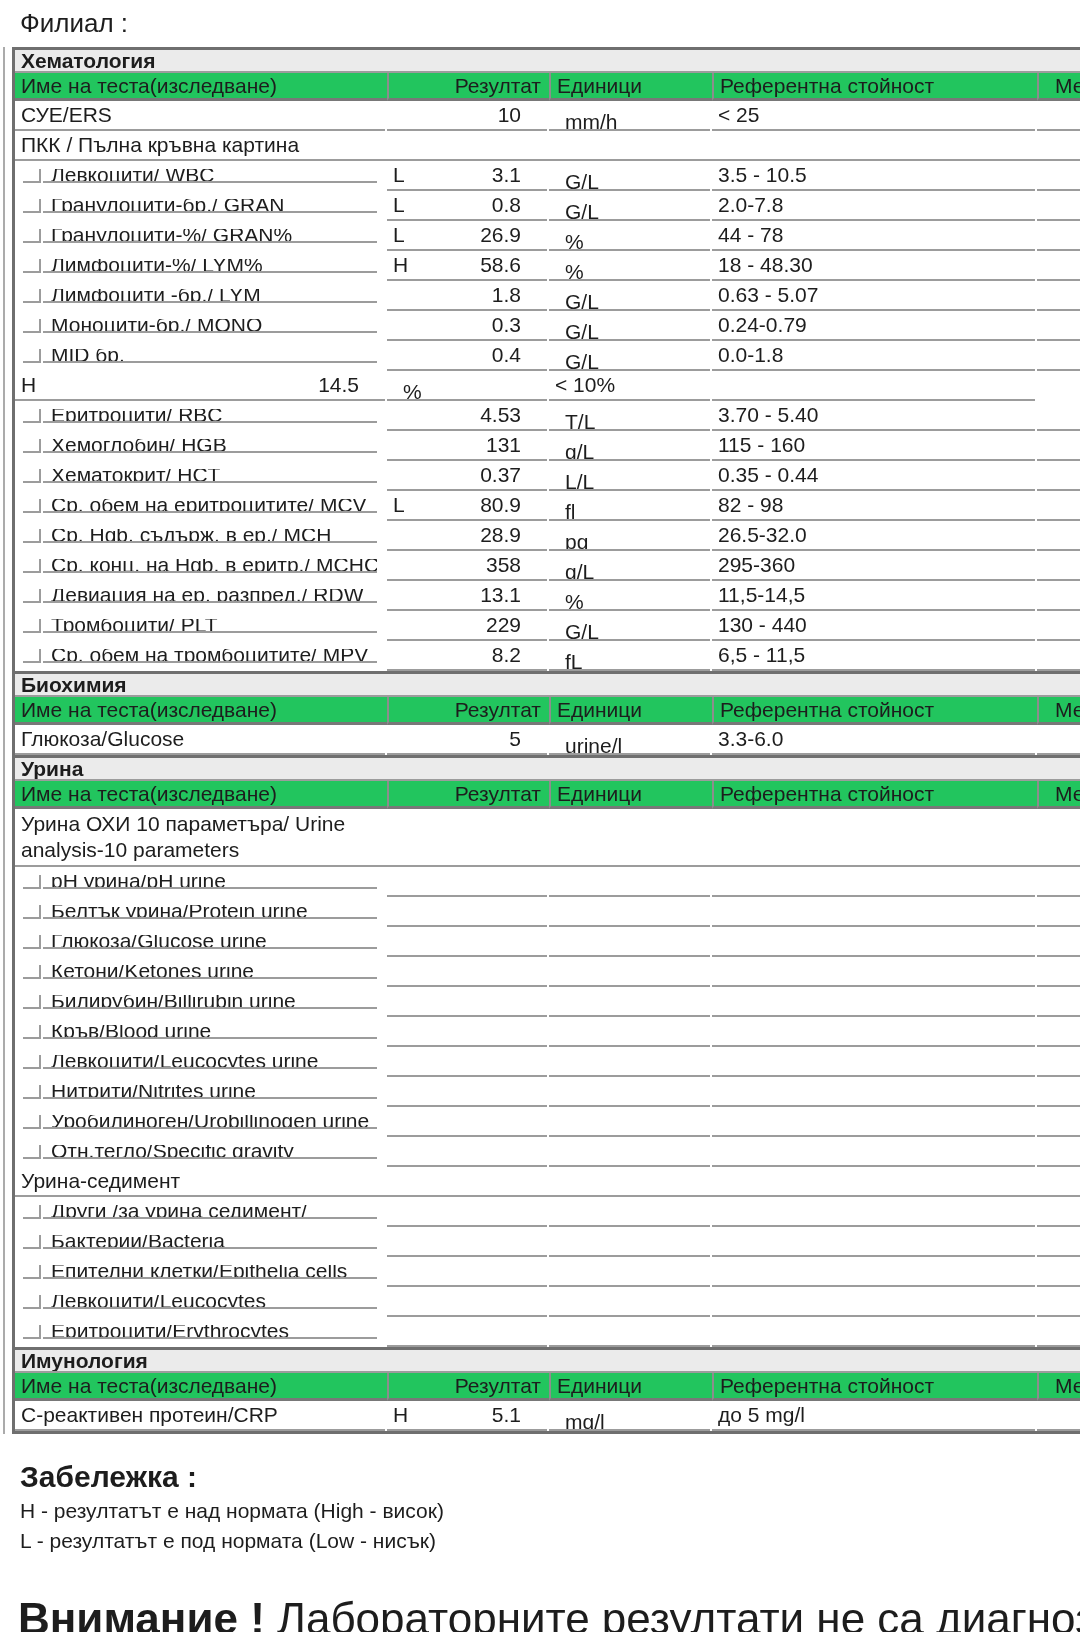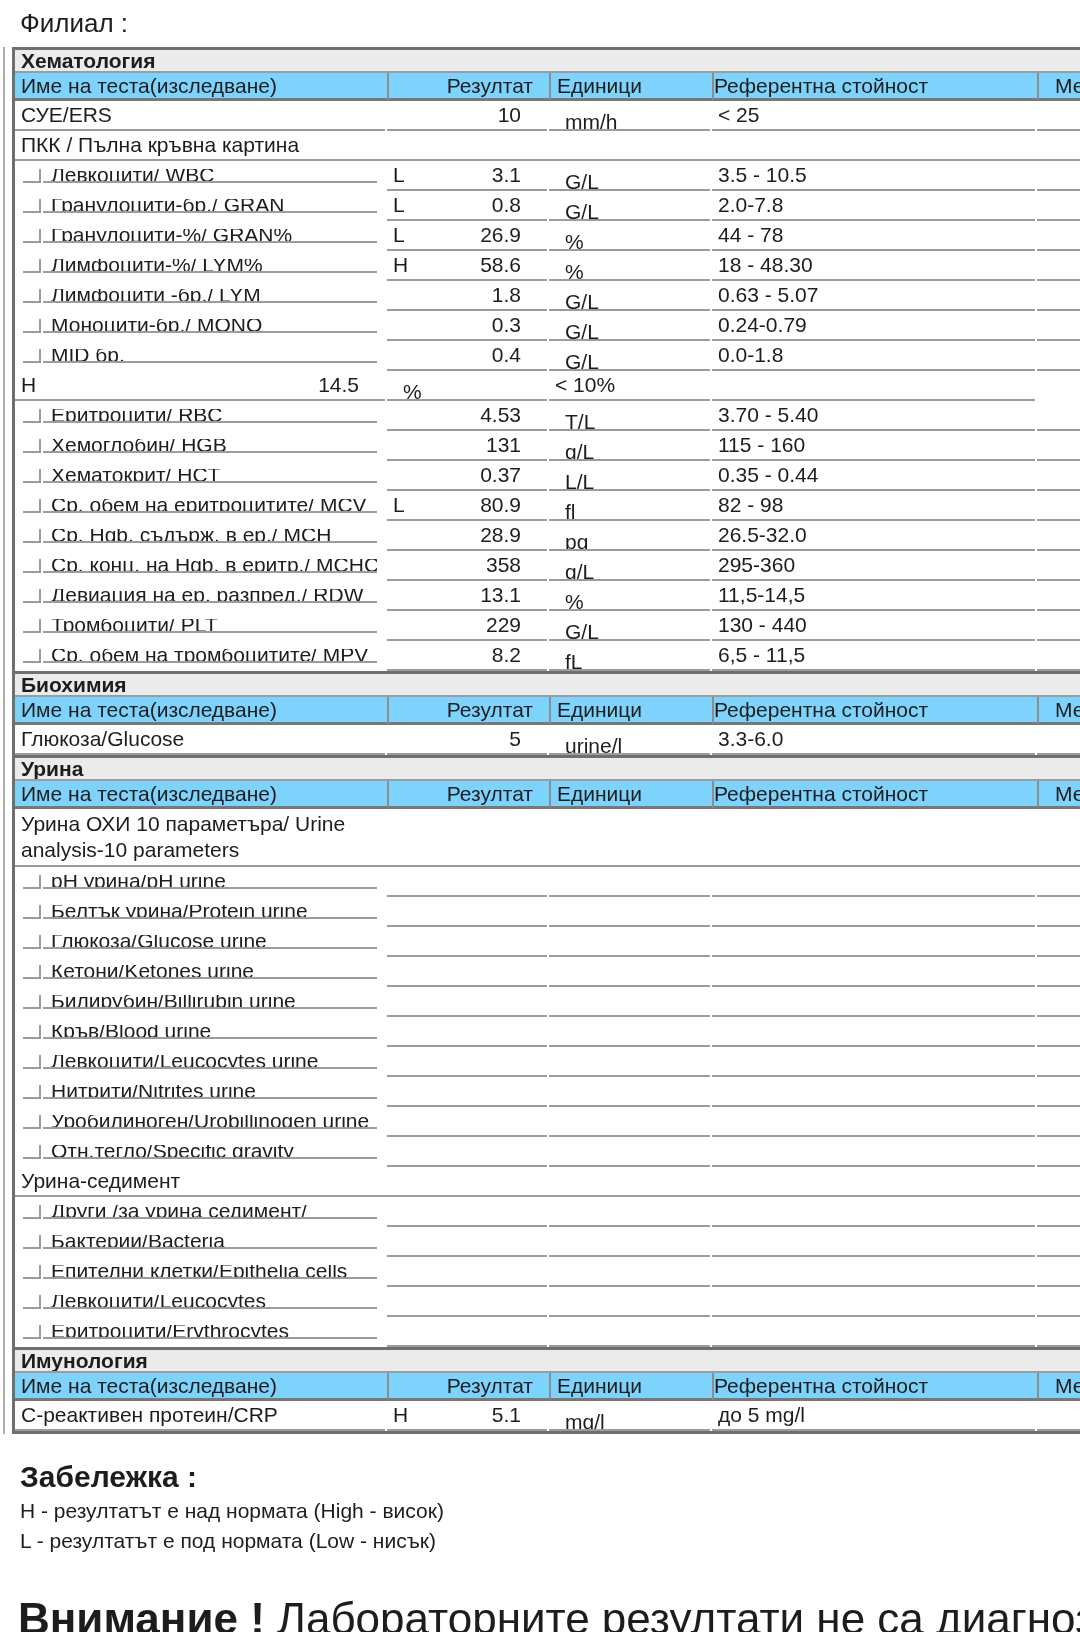--- a/index.html
+++ b/index.html
@@ -20,26 +20,26 @@
   .col-header{grid-template-columns:372px 162px 163px 325px 1fr;height:28px;}
   .data-row{grid-template-columns:370px 160px 161px 323px 1fr;column-gap:2px;height:30px;}
   .data-row.tall{height:58px;}
   .cell{
     box-sizing:border-box;display:flex;align-items:center;
     font-size:21px;border-bottom:2px solid #9c9c9c;
     overflow:hidden;white-space:nowrap;
   }
   .title-cell{grid-column:1/-1;background:#ebebeb;font-weight:bold;border-top:3px solid #6f6f6f;padding-left:6px;}
   .group-cell{grid-column:1/-1;padding-left:6px;white-space:pre-line;line-height:26px;}
-  .hc{background:#7dd3fc;border-bottom:3px solid #787878;}
+  .hc{background:#22c55e;border-bottom:3px solid #787878;}
   .col-header .hc:not(:first-child){border-left:2px solid #8d8d8d;}
   .h-name{padding-left:6px;}
-  .h-result{justify-content:flex-end;padding-right:16px;}
+  .h-result{justify-content:flex-end;padding-right:8px;}
   .h-units{padding-left:6px;}
-  .h-ref{}
+  .h-ref{padding-left:6px;}
   .h-method{padding-left:16px;}
   .name-cell{padding-left:6px;}
   .name-cell.indented{padding:8px;border-bottom:none;}
   .ind{width:18px;align-self:stretch;box-sizing:border-box;
        border-right:2px solid #9c9c9c;border-bottom:2px solid #9c9c9c;}
   .txt{flex:1;align-self:stretch;display:flex;align-items:center;margin-left:2px;padding-left:8px;
        border-bottom:2px solid #9c9c9c;overflow:hidden;white-space:nowrap;}
   .result-cell{justify-content:space-between;padding-left:6px;padding-right:26px;}
   .units-cell{padding-left:16px;margin-top:13px;}
   .ref-cell{padding-left:6px;}

